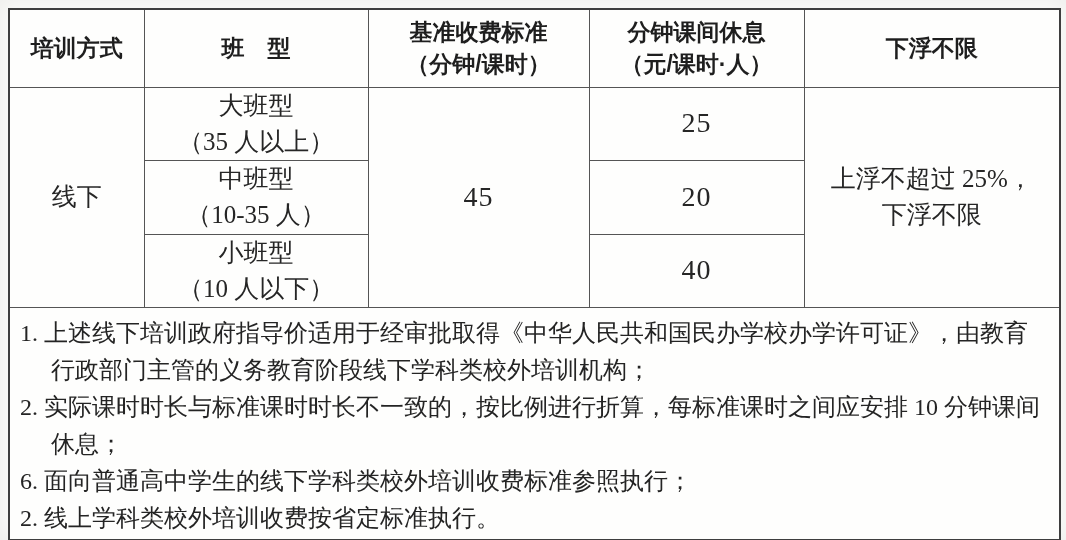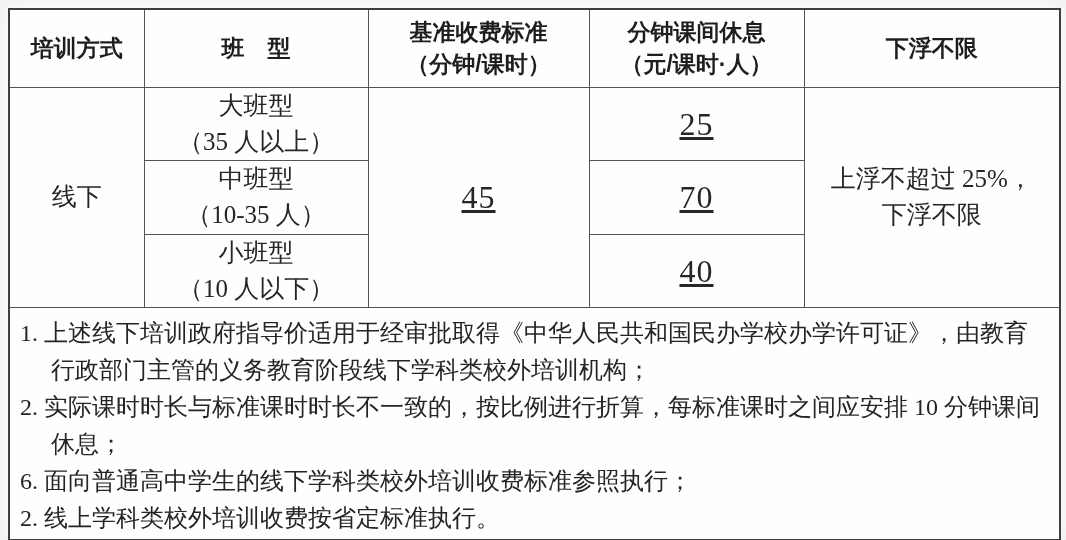--- a/index.html
+++ b/index.html
@@ -50,23 +50,22 @@
   }
   td.cell {
     font-size: 25px;
     text-align: center;
     vertical-align: middle;
     white-space: pre-line;
     line-height: 1.45;
     color: #262626;
   }
   td.num {
-    font-size: 32px;
+    font-size: 28px;
     letter-spacing: 1px;
-    text-decoration: underline;
   }
   td.notes-cell {
     vertical-align: top;
     padding: 7px 14px 2px 10px;
   }
   .note {
     margin: 0;
     font-size: 24px;
     line-height: 37px;
     color: #242424;
@@ -104,21 +103,21 @@
         <td class="cell">大班型
 （35 人以上）</td>
         <td class="cell num" rowspan="3">45</td>
         <td class="cell num">25</td>
         <td class="cell" rowspan="3">上浮不超过 25%，
 下浮不限</td>
       </tr>
       <tr class="data-row">
         <td class="cell">中班型
 （10-35 人）</td>
-        <td class="cell num">70</td>
+        <td class="cell num">20</td>
       </tr>
       <tr class="data-row">
         <td class="cell">小班型
 （10 人以下）</td>
         <td class="cell num">40</td>
       </tr>
       <tr>
         <td class="notes-cell" colspan="5">
           <p class="note">1. 上述线下培训政府指导价适用于经审批取得《中华人民共和国民办学校办学许可证》，由教育行政部门主管的义务教育阶段线下学科类校外培训机构；</p>
           <p class="note">2. 实际课时时长与标准课时时长不一致的，按比例进行折算，每标准课时之间应安排 10 分钟课间休息；</p>

